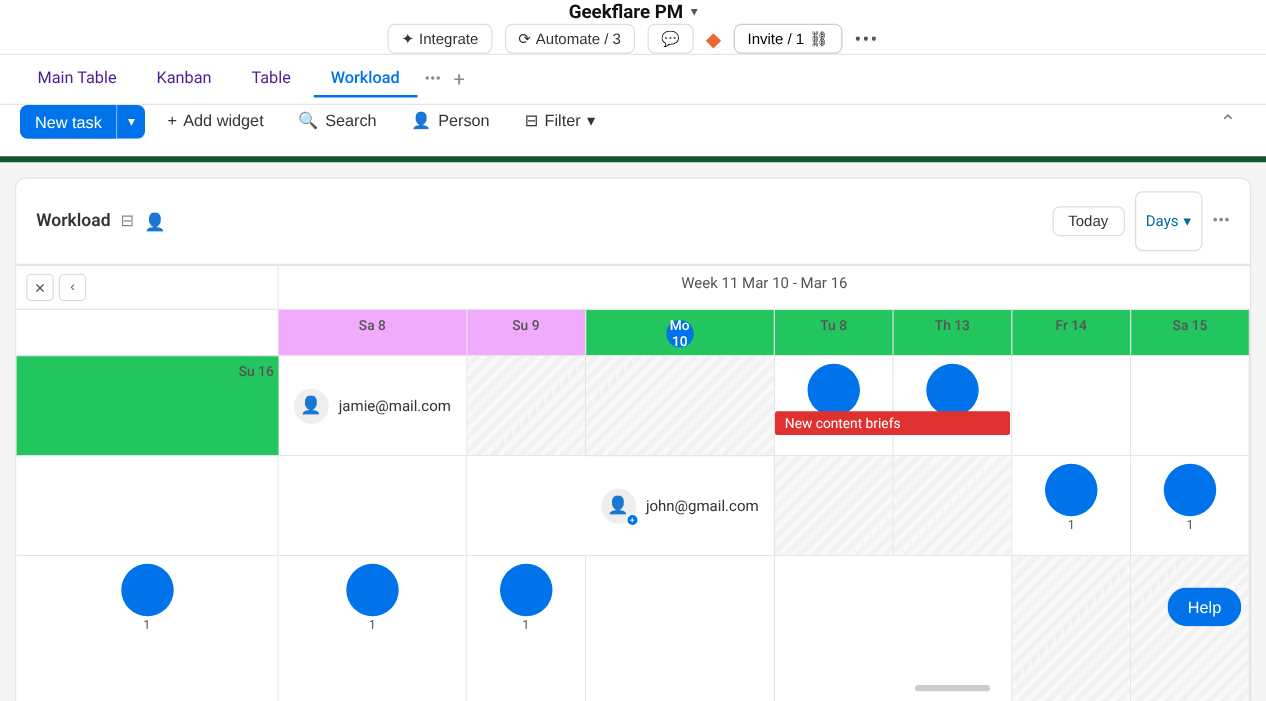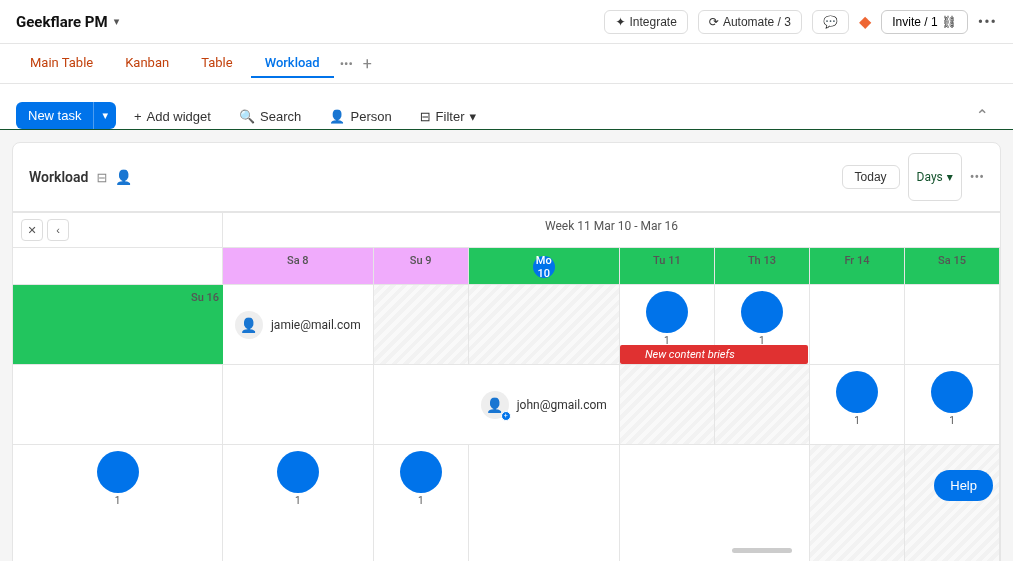--- a/index.html
+++ b/index.html
@@ -7,20 +7,21 @@
 
     
     .top-nav {
       background: #fff;
       border-bottom: 1px solid #e5e5e5;
       display: flex;
       align-items: center;
       justify-content: space-between;
       padding: 0 16px;
       height: 44px;
+      flex-direction: column;
     }
     .top-nav-left { display: flex; align-items: center; gap: 6px; }
     .app-title { font-weight: 700; font-size: 15px; color: #111; }
     .chevron-down { font-size: 11px; color: #555; }
     .top-nav-right { display: flex; align-items: center; gap: 10px; }
     .nav-btn {
       display: flex; align-items: center; gap: 4px;
       padding: 4px 10px; border-radius: 6px;
       border: 1px solid #ddd; background: #fff;
       cursor: pointer; font-size: 12px; color: #333;
@@ -37,33 +38,33 @@
     .tab-bar {
       background: #fff;
       border-bottom: 1px solid #e5e5e5;
       display: flex;
       align-items: center;
       padding: 0 16px;
       height: 40px;
       gap: 4px;
     }
     .tab {
-      padding: 6px 14px; cursor: pointer; color: #c2410c; font-size: 13px;
+      padding: 6px 14px; cursor: pointer; color: #4c1d95; font-size: 13px;
       border-bottom: 2px solid transparent; position: relative;
     }
     .tab.active { color: #0073ea; border-bottom: 2px solid #0073ea; font-weight: 500; }
     .tab-dots { font-size: 13px; color: #888; margin-left: 2px; cursor: pointer; }
     .tab-plus { font-size: 16px; color: #888; cursor: pointer; padding: 4px 6px; }
 
     
     .toolbar {
       background: #fff;
-      border-bottom: 1px solid #14532d;
+      border-bottom: 5px solid #14532d;
       display: flex;
-      align-items: flex-end;
+      align-items: flex-start;
       padding: 0 16px;
       height: 46px;
       gap: 8px;
     }
     .new-task-btn {
       background: #0073ea; color: #fff; border: none;
       border-radius: 6px 0 0 6px; padding: 6px 12px;
       cursor: pointer; font-size: 13px; font-weight: 500;
     }
     .new-task-chevron {
@@ -107,21 +108,21 @@
     .workload-title { font-weight: 600; font-size: 14px; }
     .filter-icon { color: #888; cursor: pointer; font-size: 13px; }
     .person-icon-sm { color: #888; cursor: pointer; font-size: 14px; }
     .wh-spacer { flex: 1; }
     .today-btn {
       padding: 4px 12px; border: 1px solid #ddd; border-radius: 6px;
       background: #fff; cursor: pointer; font-size: 12px; color: #333;
     }
     .days-select {
       padding: 16px 8px; border: 1px solid #ddd; border-radius: 6px;
-      background: #fff; cursor: pointer; font-size: 12px; color: #14532d;
+      background: #fff; cursor: pointer; font-size: 12px; color: #0369a1;
       display: flex; gap: 4px;
     }
     .wh-dots { color: #888; font-size: 14px; cursor: pointer; }
 
     
     .calendar-wrapper { overflow: hidden; }
     .calendar-grid {
       display: grid;
       grid-template-columns: 210px repeat(7, 1fr);
       border-top: 1px solid #e5e5e5;
@@ -204,27 +205,26 @@
       padding: 6px 4px 0;
     }
     .task-dot {
       width: 42px; height: 42px; border-radius: 50%;
       background: #0073ea;
     }
     .task-count {
       font-size: 10px; color: #555; text-align: center; margin-top: 2px;
     }
     .content-brief-bar-wide {
-      position: absolute; bottom: 0; left: 0;
+      position: absolute; bottom: 16px; left: 0;
       background: #e03131; color: #fff; font-size: 11px;
-      padding: 3px 25px; white-space: nowrap;
+      padding: 3px 8px; white-space: nowrap;
       border-radius: 2px;
       z-index: 5;
       width: 200%;
-      font-style: italic;
     }
 
     
     .help-btn {
       position: fixed; bottom: 60px; right: 20px;
       background: #0073ea; color: #fff; border: none;
       border-radius: 20px; padding: 8px 16px;
       cursor: pointer; font-size: 13px; font-weight: 500;
       z-index: 100;
     }
@@ -350,21 +350,21 @@
 
         <div class="day-header past">
           <div class="day-num">Su 9</div>
         </div>
 
         <div class="day-header today">
           <div class="day-num">Mo 10</div>
         </div>
 
         <div class="day-header">
-          <div class="day-num">Tu 11</div>
+          <div class="day-num">Tu 8</div>
         </div>
 
 
         <div class="day-header">
           <div class="day-num">Th 13</div>
         </div>
 
         <div class="day-header">
           <div class="day-num">Fr 14</div>
         </div>

